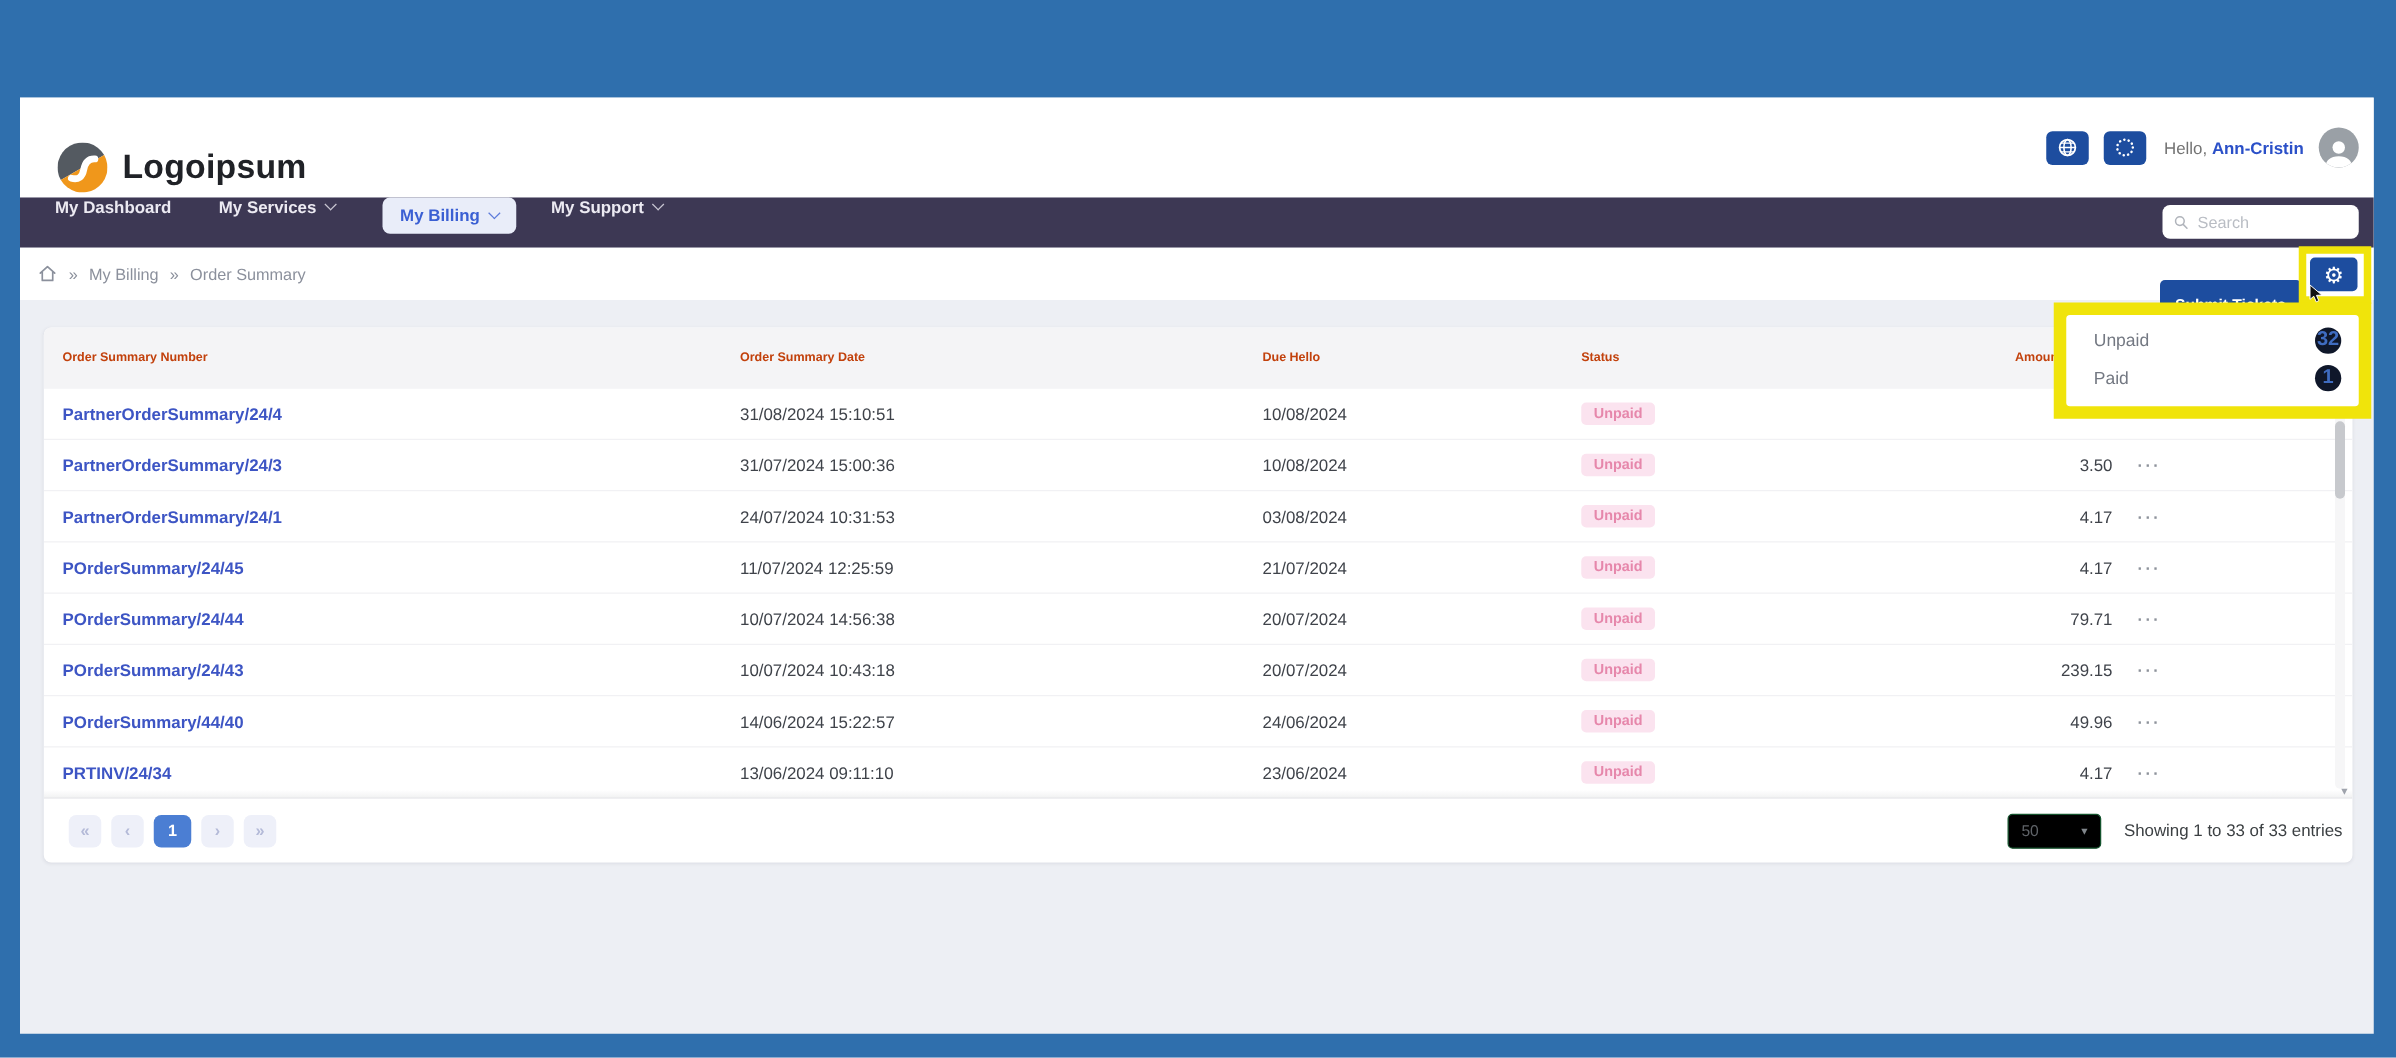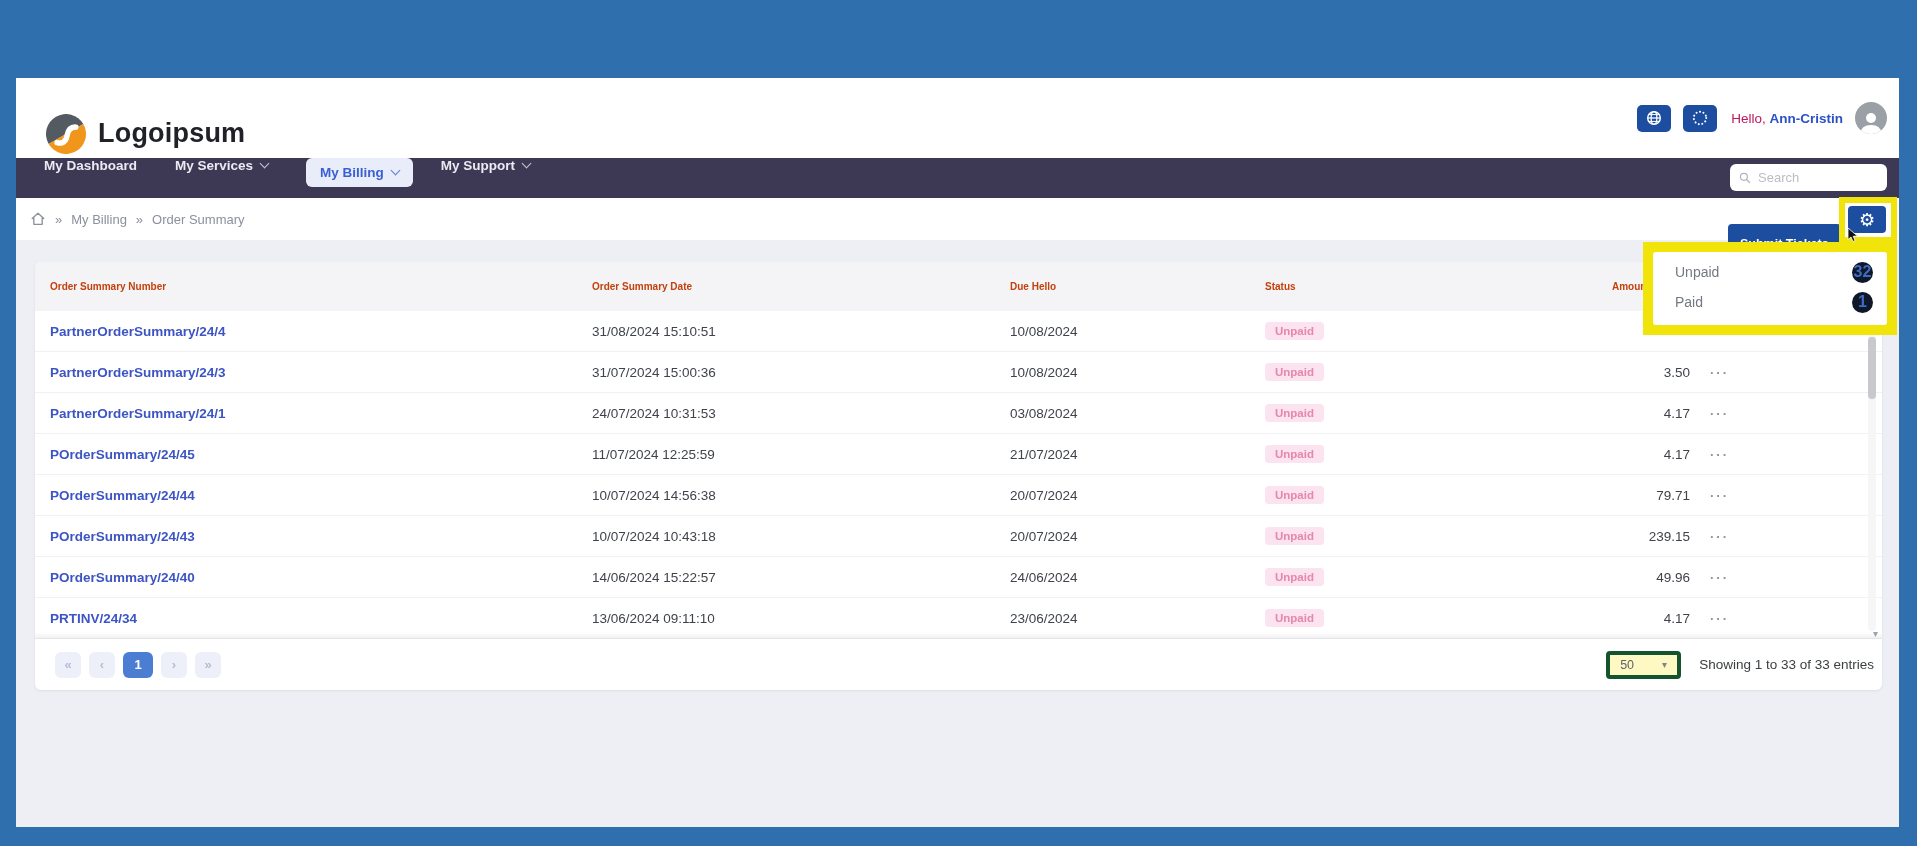--- a/index.html
+++ b/index.html
@@ -12,21 +12,21 @@
 
   
   .topbar { height:80px; background:#ffffff; display:flex; align-items:center;
             justify-content:space-between; padding:0 12px 0 30px; }
   .logo { display:flex; align-items:center; gap:12px;margin-top:31px; }
   .logo-text { font-size:27px; font-weight:bold; color:#202227; letter-spacing:.2px; }
   .topbar-right { display:flex; align-items:center; gap:12px; }
   .iconbtn { width:34px; height:27px; border:none; border-radius:5px; background:#1d4d9f;
              display:flex; align-items:center; justify-content:center; cursor:pointer; }
   .greeting { font-size:13.5px; margin-left:2px; white-space:nowrap; }
-  .greeting .hello { color:#be185d; }
+  .greeting .hello { color:#737373; }
   .greeting .uname { color:#2b50c8; font-weight:bold; }
   .avatar { width:32px; height:32px; border-radius:50%; background:#9aa0a6; overflow:hidden;
             display:flex; align-items:flex-end; justify-content:center; cursor:pointer; }
 
   
   .navbar { height:40px; background:#3d3854; display:flex; align-items:flex-start;
             padding-left:28px; position:relative; }
   .nav-item { display:flex; align-items:center; color:#eceaf2; font-size:13.5px; font-weight:bold;
               margin-right:38px; cursor:pointer; white-space:nowrap; }
   .nav-item.pill { background:#e9edf9; color:#3a5fd3; padding:7px 14px; border-radius:6px;
@@ -71,21 +71,21 @@
 
   
   .tfoot { height:51px; display:flex; align-items:center; justify-content:space-between;
            padding:0 8px 0 20px; }
   .pager { display:flex; gap:8px; }
   .pgbtn { min-width:26px; height:26px; border:none; border-radius:6px; background:#eef0f9;
            color:#b4bad8; font-size:13px; font-weight:bold; display:flex; align-items:center;
            justify-content:center; cursor:pointer; padding:0 6px; }
   .pgbtn.active { background:#4b7ed3; color:#ffffff; min-width:30px; }
   .foot-right { display:flex; align-items:center; gap:18px; }
-  .pagesize { width:75px; height:28px; background:#fef9c3; border:4px solid #14532d;
+  .pagesize { width:75px; height:28px; background:#000000; border:1px solid #14532d;
               border-radius:4px; display:flex; align-items:center; justify-content:space-between;
               padding:0 10px; font-size:12.5px; color:#5f6368; cursor:pointer; }
   .pagesize .caret { font-size:10px; color:#80868b; }
   .showing { font-size:13.5px; color:#3c4043; }
 
   
   .submit-btn { position:absolute; left:1728px; top:224px; height:39px; padding:0 12px;
                 background:#1d4d9f; color:#ffffff; font-size:12.5px; font-weight:bold;
                 border:none; border-radius:4px; cursor:pointer; font-family:"Liberation Sans", sans-serif; }
   .gear-btn { position:absolute; left:1848px; top:206px; width:38px; height:27px;
@@ -246,21 +246,21 @@
   <div class="grid trow">
     <div class="c c1"><a>POrderSummary/24/43</a></div>
     <div class="c c2">10/07/2024 10:43:18</div>
     <div class="c c3">20/07/2024</div>
     <div class="c c4"><span class="badge">Unpaid</span></div>
     <div class="c c5">239.15</div>
     <div class="c c6"><span class="dots">···</span></div>
   </div>
 
   <div class="grid trow">
-    <div class="c c1"><a>POrderSummary/24/40</a></div>
+    <div class="c c1"><a>POrderSummary/44/40</a></div>
     <div class="c c2">14/06/2024 15:22:57</div>
     <div class="c c3">24/06/2024</div>
     <div class="c c4"><span class="badge">Unpaid</span></div>
     <div class="c c5">49.96</div>
     <div class="c c6"><span class="dots">···</span></div>
   </div>
 
   <div class="grid trow">
     <div class="c c1"><a>PRTINV/24/34</a></div>
     <div class="c c2">13/06/2024 09:11:10</div>

